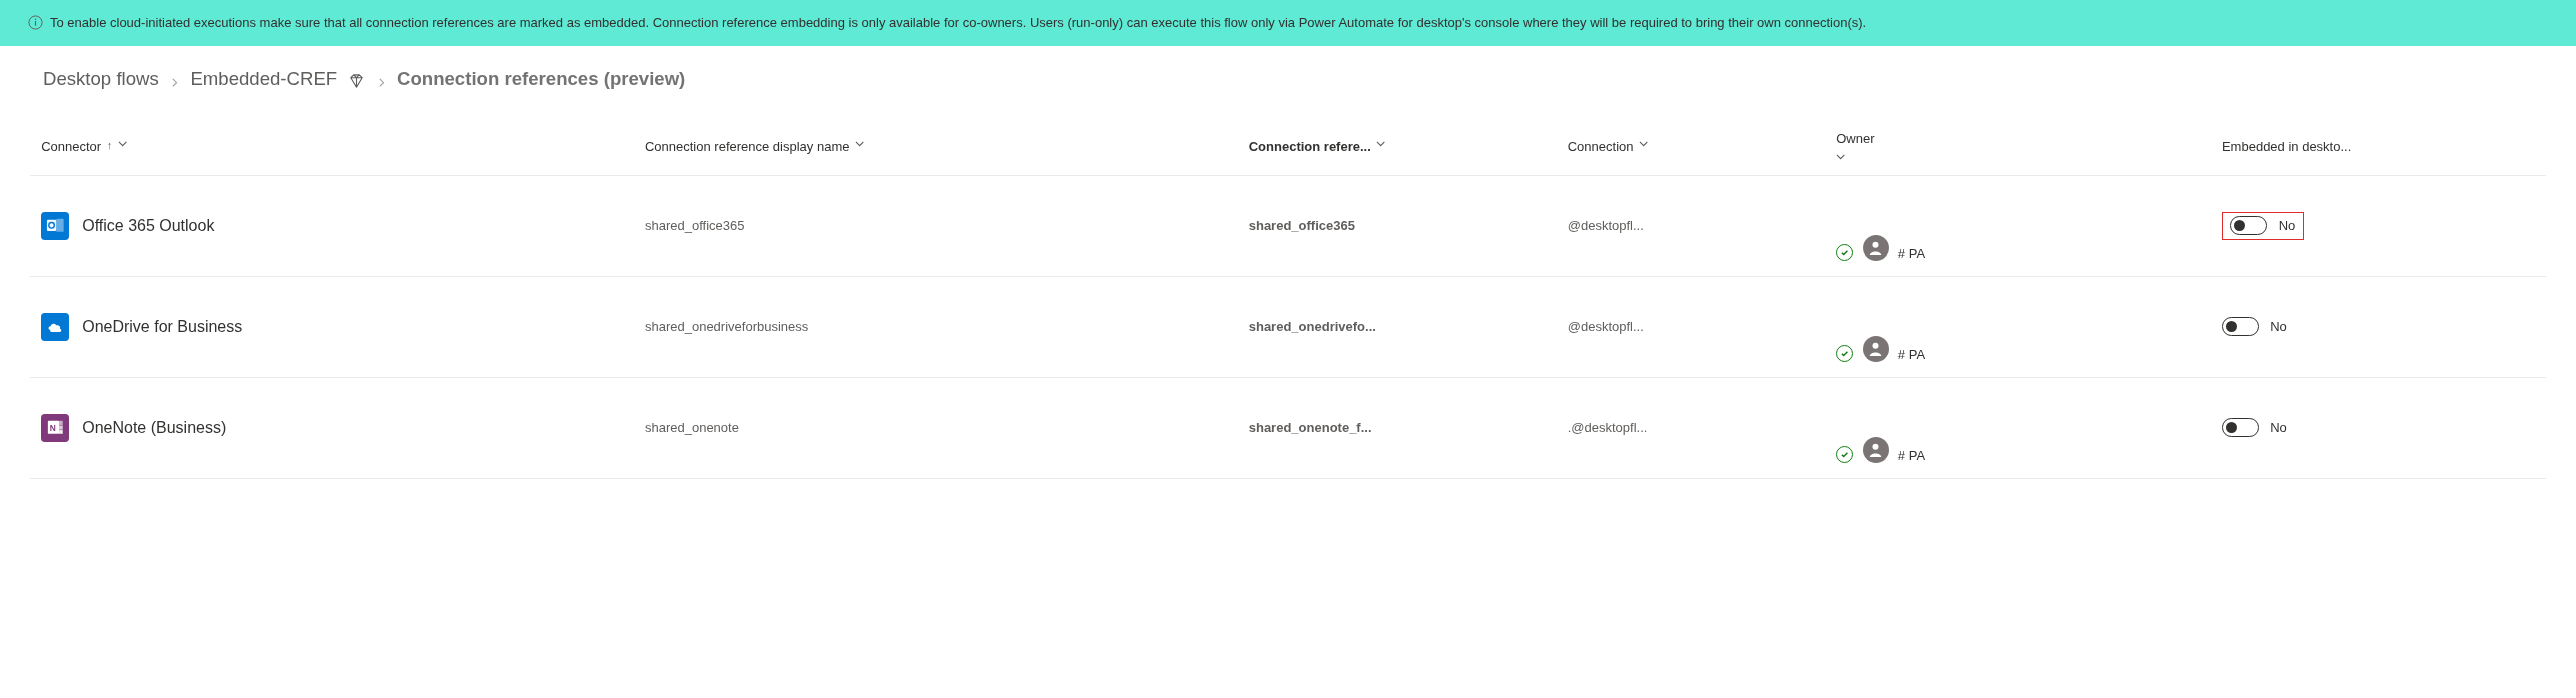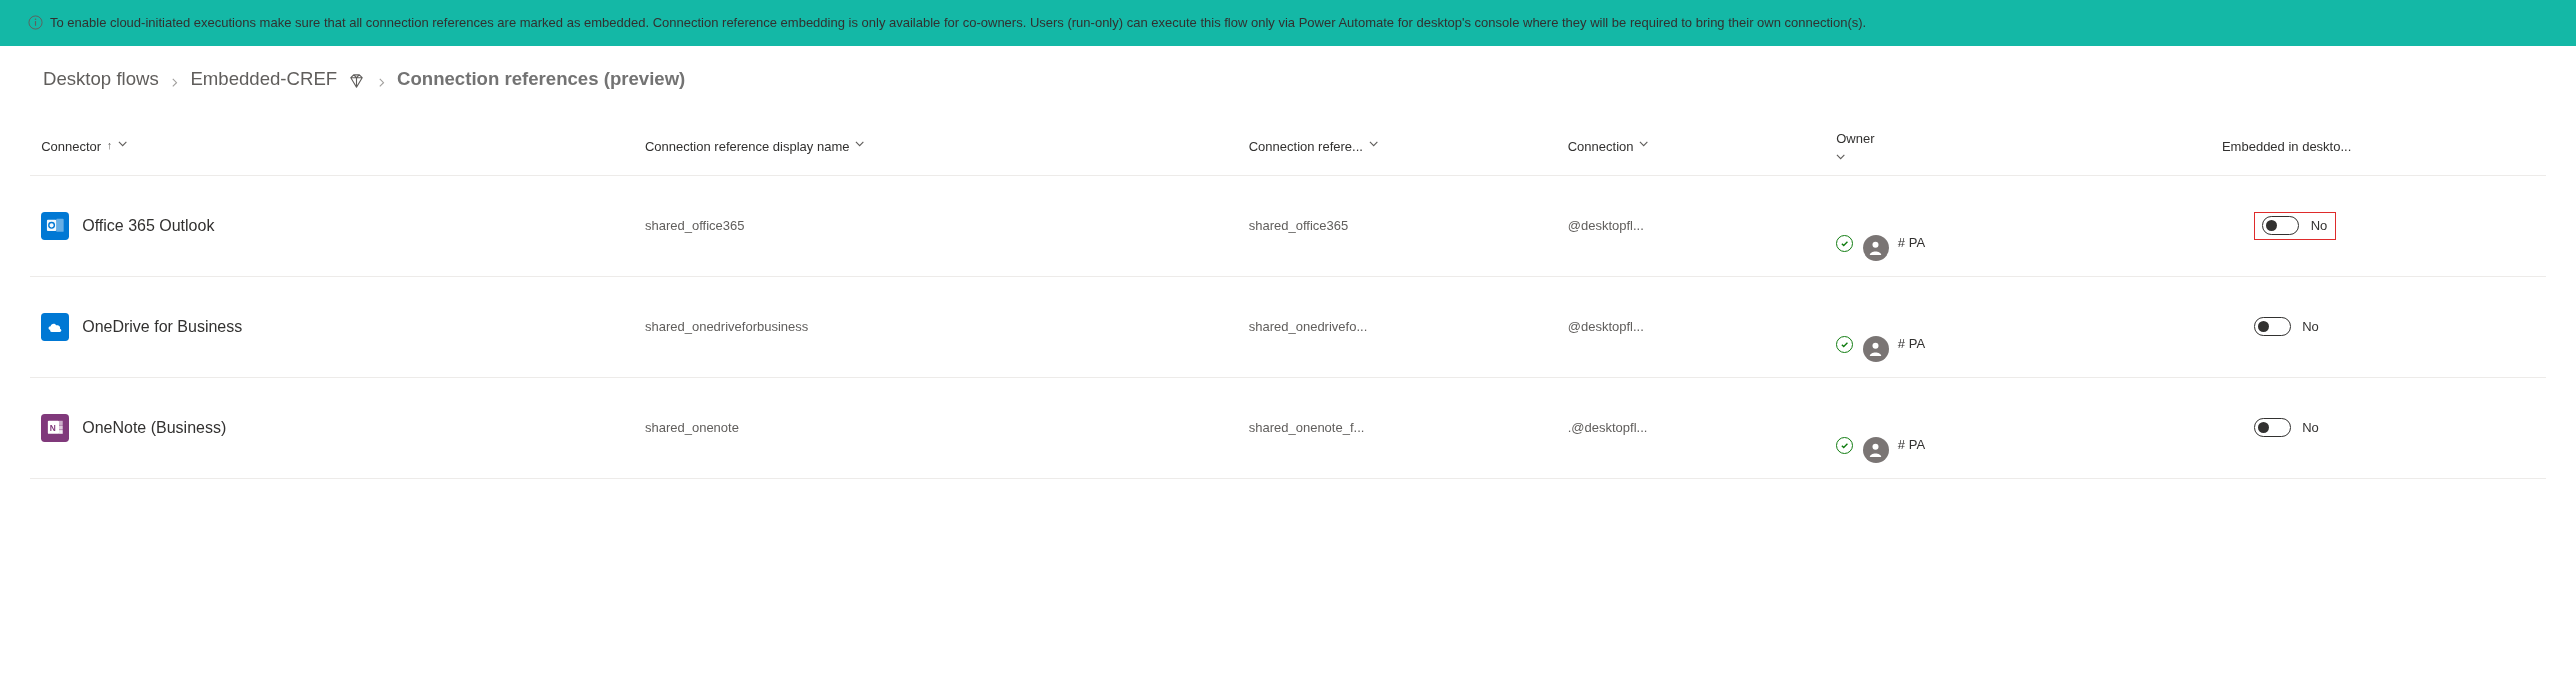--- a/index.html
+++ b/index.html
@@ -4,21 +4,21 @@
   <style>
     * { box-sizing: border-box; margin: 0; padding: 0; }
     body {
       font-family: "Segoe UI", -apple-system, sans-serif;
       font-size: 13px;
       color: #323130;
       background: #ffffff;
       width: 2576px;
     }
     .banner {
-      background: #14b8a6;
+      background: #5eead4;
       padding: 13px 22.4px 13px 50px;
       position: relative;
       line-height: 1.5;
       font-size: 13px;
       color: #323130;
     }
     .banner-icon {
       position: absolute;
       left: 28px;
       top: 15px;
@@ -98,21 +98,21 @@
       align-items: center;
       justify-content: center;
       flex-shrink: 0;
     }
     .connector-name {
       color: #323130;
       font-size: 16px;
     }
     .owner-cell {
       display: flex;
-      align-items: flex-start;
+      align-items: flex-end;
       gap: 9.3px;
       margin-top: 44px;
     }
     .status-icon {
       width: 17px;
       height: 17px;
       border: 1.4px solid #107C10;
       border-radius: 50%;
       display: flex;
       align-items: center;
@@ -129,21 +129,20 @@
       display: flex;
       align-items: center;
       justify-content: center;
       flex-shrink: 0;
     }
     .owner-name { color: #323130; }
     .toggle-cell {
       display: flex;
       align-items: center;
       gap: 11.2px;
-      margin-left: 32px;
     }
     .toggle {
       width: 37px;
       height: 18.6px;
       border: 0.9px solid #323130;
       border-radius: 9.3px;
       position: relative;
       cursor: pointer;
       background: #fff;
     }
@@ -160,21 +159,21 @@
     .highlight-box {
       border: 1.9px solid #de2b2b;
       padding: 3.7px 7.5px;
       display: inline-flex;
       align-items: center;
       gap: 11.2px;
     }
     
     .col-connector { width: 335px; }
     .col-display { width: 335px; }
-    .col-ref { width: 177px; }
+    .col-ref { width: 177px; font-weight: bold; }
     .col-conn { width: 149px; }
     .col-owner { width: 214px; }
     .col-embed { width: 186px; }
   </style>
 </head>
 <body>
 
 <div class="banner">
   <span class="banner-icon">
     <svg viewBox="0 0 16 16" width="15" height="15">

